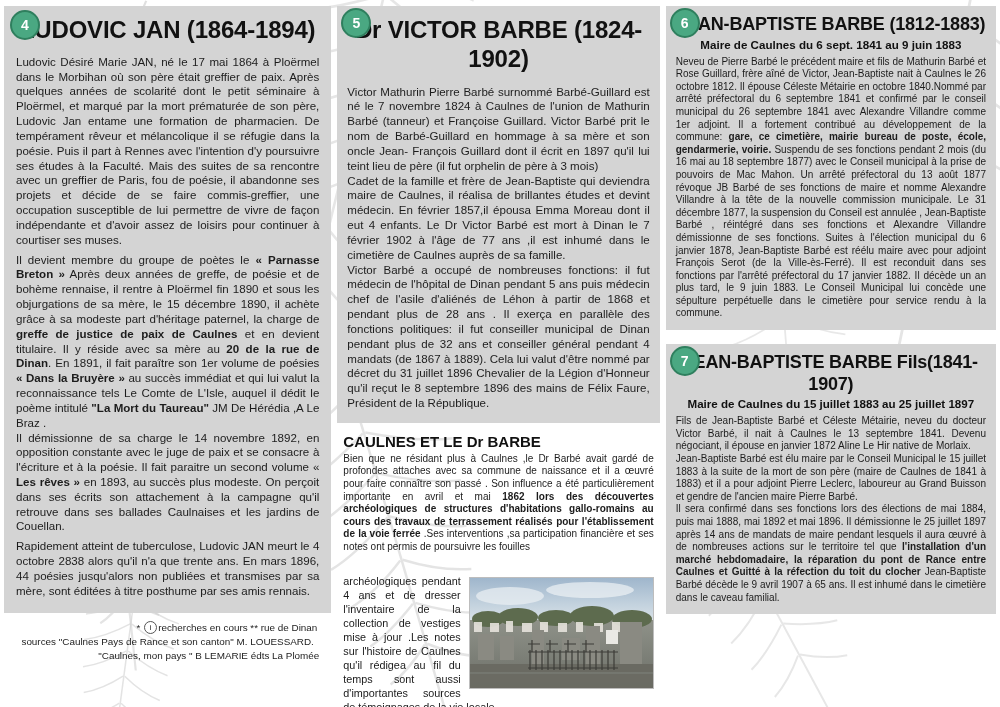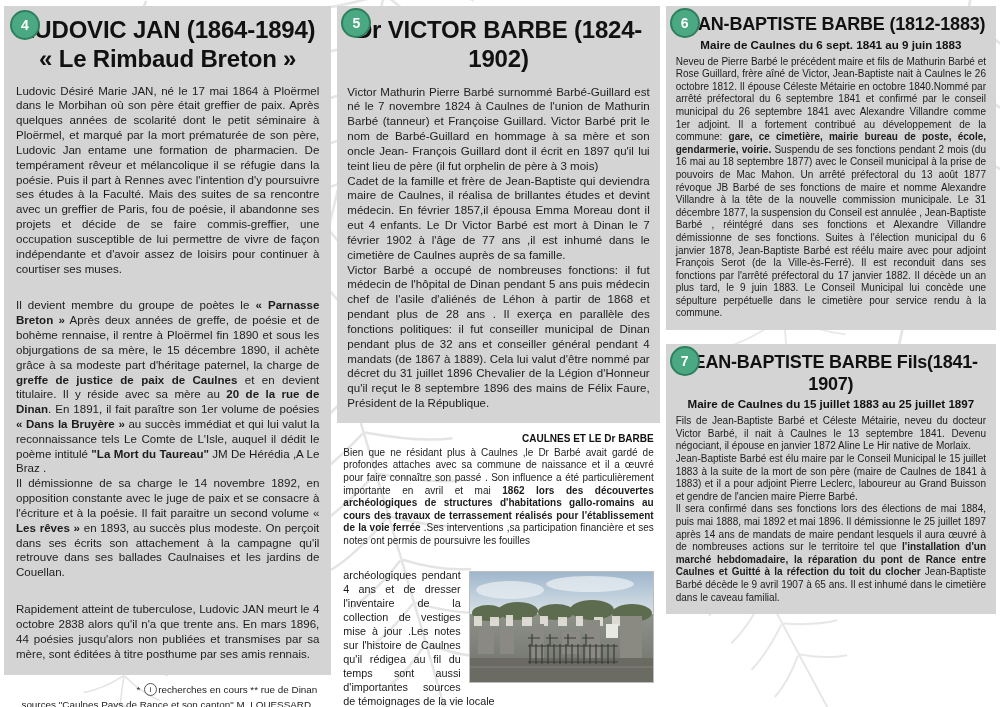--- a/index.html
+++ b/index.html
@@ -87,38 +87,38 @@
   h1.title.sm { font-size: 18px; }
   h2.subtitle {
     margin: 2px 0 0 0;
     font-size: 11.6px;
     font-weight: 700;
     text-align: center;
     color: #111;
   }
   h3.section {
     margin: 0;
-    font-size: 10px;
+    font-size: 15px;
     font-weight: 700;
-    text-align: right;
+    text-align: left;
     color: #111;
   }
 
   
   p.body {
     margin: 0;
     font-size: 11.55px;
     line-height: 1.285;
     text-align: justify;
     text-justify: inter-word;
     hyphens: none;
     color: #1c1c1c;
   }
   p.body.small  { font-size: 10px; line-height: 1.26; }
-  p.body + p.body { margin-top: 22px; }
+  p.body + p.body { margin-top: 5px; }
   b { font-weight: 700; }
 
   
   .left-panel {
     padding: 8px 12px 14px 12px;
     box-sizing: border-box;
   }
   .left-head { margin: 2px 0 10px 0; }
   .left-footer {
     margin-top: 8px;
@@ -381,21 +381,20 @@
 </div>
 
 <div class="page">
 
   <div class="col col-left">
     <div class="panel left-panel">
       <div class="badge" style="left:6px; top:4px;">4</div>
 
       <div class="left-head">
         <h1 class="title">LUDOVIC JAN (1864-1894)</h1>
-        <h1 class="title">« Le Rimbaud Breton »</h1>
       </div>
 
       <p class="body">Ludovic Désiré Marie JAN, né le 17 mai 1864 à Ploërmel dans le Morbihan où son père était greffier de paix. Après quelques années de scolarité dont le petit séminaire à Ploërmel, et marqué par la mort prématurée de son père, Ludovic Jan entame une formation de pharmacien. De tempérament rêveur et mélancolique il se réfugie dans la poésie. Puis il part à Rennes avec l'intention d'y poursuivre ses études à la Faculté. Mais des suites de sa rencontre avec un greffier de Paris, fou de poésie, il abandonne ses projets et décide de se faire commis-greffier, une occupation susceptible de lui permettre de vivre de façon indépendante et d'avoir assez de loisirs pour continuer à courtiser ses muses.</p>
 
       <p class="body"><span>Il devient membre du groupe de poètes le </span><b>« Parnasse Breton »</b><span> Après deux années de greffe, de poésie et de bohème rennaise, il rentre à Ploërmel fin 1890 et sous les objurgations de sa mère, le 15 décembre 1890, il achète grâce à sa modeste part d'héritage paternel, la charge de </span><b>greffe de justice de paix de Caulnes</b><span> et en devient titulaire. Il y réside avec sa mère au </span><b>20 de la rue de Dinan</b><span>. En 1891, il fait paraître son 1er volume de poésies </span><b>« Dans la Bruyère »</b><span> au succès immédiat et qui lui valut la reconnaissance tels Le Comte de L'Isle, auquel il dédit le poème intitulé </span><b>"La Mort du Taureau"</b><span> JM De Hérédia ,A Le Braz .</span></p>
 
       <p class="body" style="margin-top:0"><span>Il démissionne de sa charge le 14 novembre 1892, en opposition constante avec le juge de paix et se consacre à l'écriture et à la poésie. Il fait paraitre un second volume « </span><b>Les rêves »</b><span> en 1893, au succès plus modeste. On perçoit dans ses écrits son attachement à la campagne qu'il retrouve dans ses ballades Caulnaises et les jardins de Couellan.</span></p>
 
       <p class="body">Rapidement atteint de tuberculose, Ludovic JAN meurt le 4 octobre 2838 alors qu'il n'a que trente ans. En mars 1896, 44 poésies jusqu'alors non publiées et transmises par sa mère, sont éditées à titre posthume par ses amis rennais.</p>
     </div>

